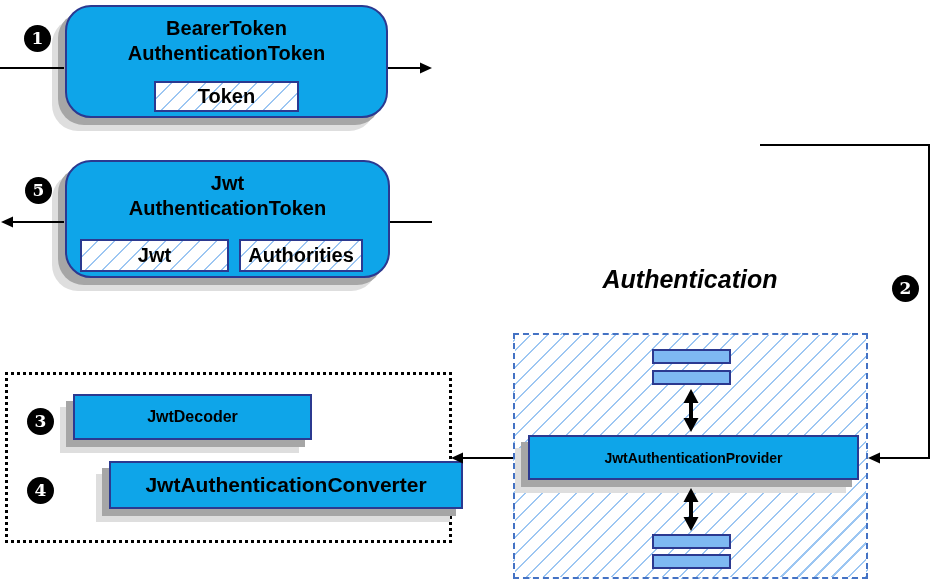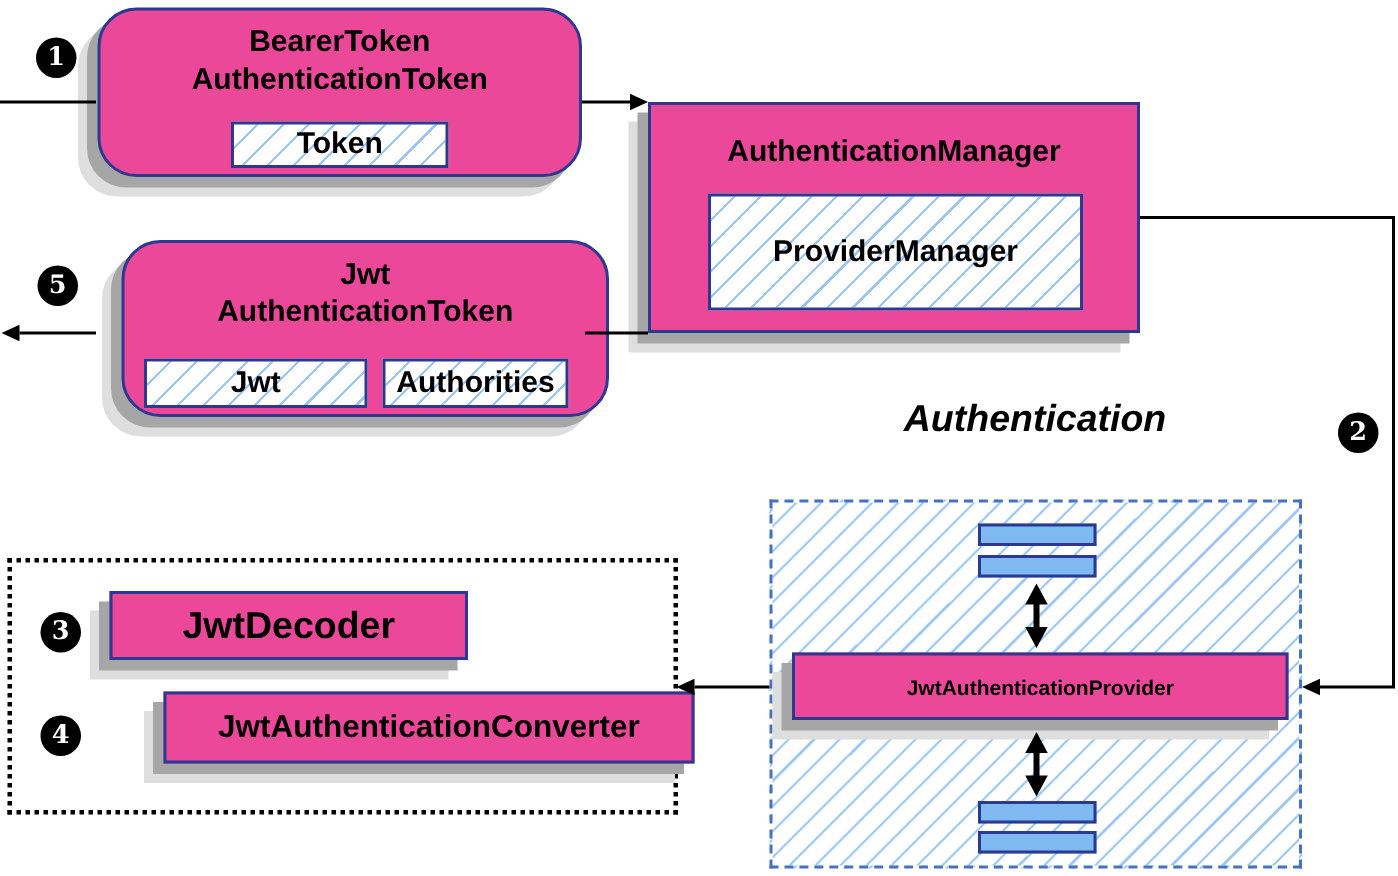--- a/index.html
+++ b/index.html
@@ -3,21 +3,21 @@
 <meta charset="utf-8">
 <style>
   html,body { margin:0; padding:0; background:#fff; }
   .stage {
     position:relative; width:932px; height:584px; background:#ffffff;
     font-family:"Liberation Sans", sans-serif; font-weight:bold; color:#000;
     overflow:hidden;
   }
   .box {
     position:absolute; box-sizing:border-box;
-    background:#ec4899; border:2px solid #2b3990;
+    background:#0ea5e9; border:2px solid #2b3990;
     box-shadow:-7px 7px 0 0 #a6a6a6, -13px 13px 0 0 #dedede;
   }
   .rounded { border-radius:26px; }
   .title { text-align:center; font-size:20px; line-height:25px; }
   .hatch {
     background-color:#ffffff;
     background-image:repeating-linear-gradient(135deg,
       rgba(255,255,255,0) 0px, rgba(255,255,255,0) 10.5px,
       #9cc6f2 10.5px, #9cc6f2 12px);
   }
@@ -71,46 +71,40 @@
   <div class="box flexcenter" style="left:528px; top:435px; width:331px; height:45px; font-size:14px;">
     <span>JwtAuthenticationProvider</span>
   </div>
 
   <div class="grouplabel" style="left:555px; top:266px; width:270px;">
     <div>Authentication</div>
   </div>
 
   <div class="container-dotted" style="left:5px; top:372px; width:447px; height:171px;"></div>
 
-  <div class="box flexcenter" style="left:73px; top:394px; width:239px; height:46px; font-size:25px;">
+  <div class="box flexcenter" style="left:73px; top:394px; width:239px; height:46px; font-size:16px;">
     <span>JwtDecoder</span>
   </div>
 
   <div class="box flexcenter" style="left:73px; top:461px; width:354px; height:48px; font-size:21px;margin-left:36px;">
     <span>JwtAuthenticationConverter</span>
   </div>
 
   <div class="box rounded" style="left:65px; top:5px; width:323px; height:113px;">
     <div class="title" style="padding-top:9px;">
       <div>BearerToken</div>
       <div>AuthenticationToken</div>
     </div>
     <div class="innerbox hatch" style="left:87px; top:74px; width:145px; height:31px;">
       <span>Token</span>
     </div>
   </div>
 
-  <div class="box" style="left:432px; top:68px; width:328px; height:154px;">
-    <div class="title" style="padding-top:19px;">AuthenticationManager</div>
-    <div class="innerbox hatch" style="left:38px; top:59px; width:250px; height:78px;">
-      <span>ProviderManager</span>
-    </div>
-  </div>
 
-  <div class="box rounded" style="left:65px; top:160px; width:325px; height:118px;margin-left:16px;">
+  <div class="box rounded" style="left:65px; top:160px; width:325px; height:118px;">
     <div class="title" style="padding-top:9px;">
       <div>Jwt</div>
       <div>AuthenticationToken</div>
     </div>
     <div class="innerbox hatch" style="left:13px; top:77px; width:149px; height:33px;">
       <span>Jwt</span>
     </div>
     <div class="innerbox hatch" style="left:172px; top:77px; width:124px; height:33px;">
       <span>Authorities</span>
     </div>

